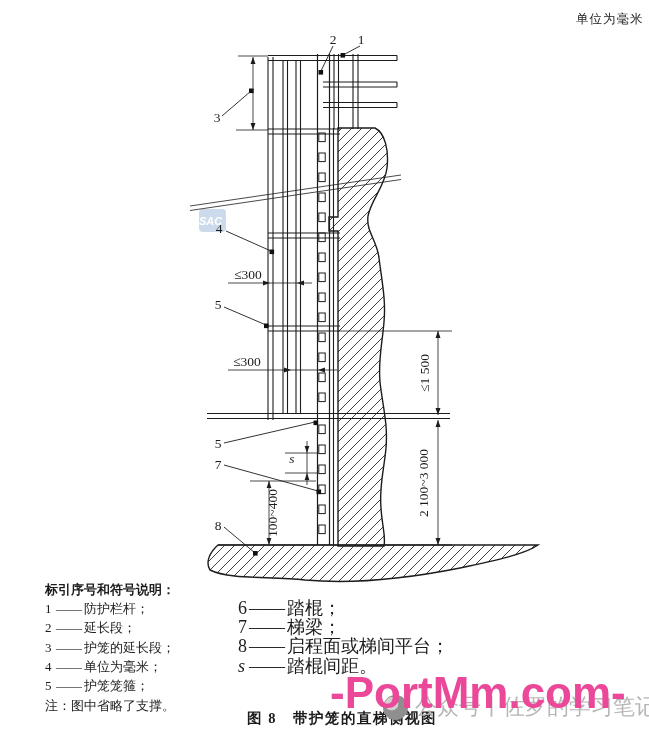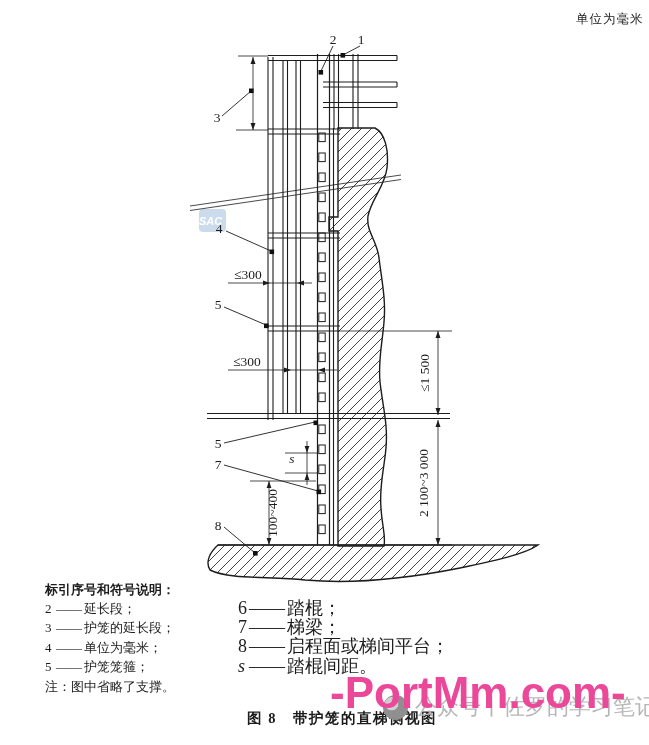--- a/index.html
+++ b/index.html
@@ -215,20 +215,23 @@
       <text x="218" y="309">5</text>
       <text x="218" y="448">5</text>
       <text x="218" y="469">7</text>
       <text x="218" y="530">8</text>
     </g>
   </svg>
 
   <div class="legend">
     <div class="legend-row legend-title">标引序号和符号说明：</div>
     <div class="legend-row">
+      <span class="lnum">1</span><span class="ldash">——</span><span>防护栏杆；</span>
+    </div>
+    <div class="legend-row">
       <span class="lnum">2</span><span class="ldash">——</span><span>延长段；</span>
     </div>
     <div class="legend-row">
       <span class="lnum">3</span><span class="ldash">——</span><span>护笼的延长段；</span>
     </div>
     <div class="legend-row">
       <span class="lnum">4</span><span class="ldash">——</span><span>单位为毫米；</span>
     </div>
     <div class="legend-row">
       <span class="lnum">5</span><span class="ldash">——</span><span>护笼笼箍；</span>

